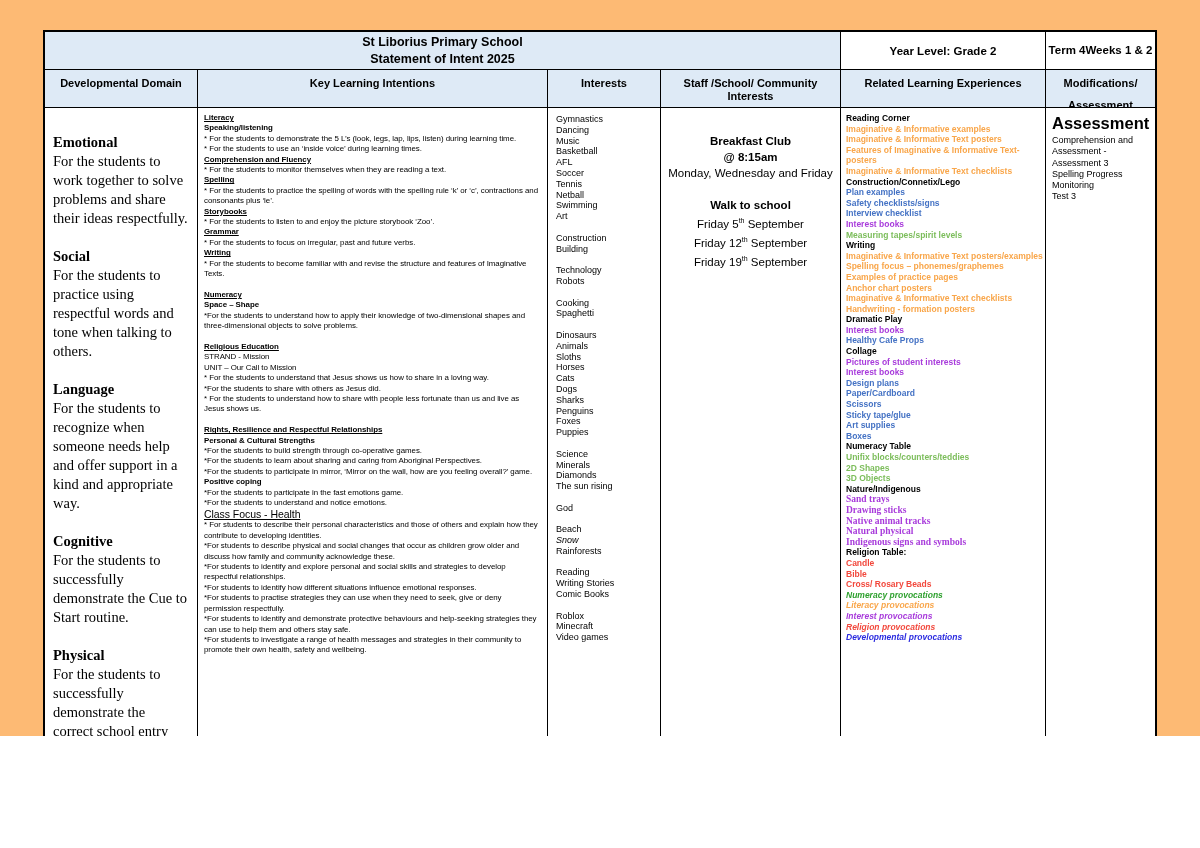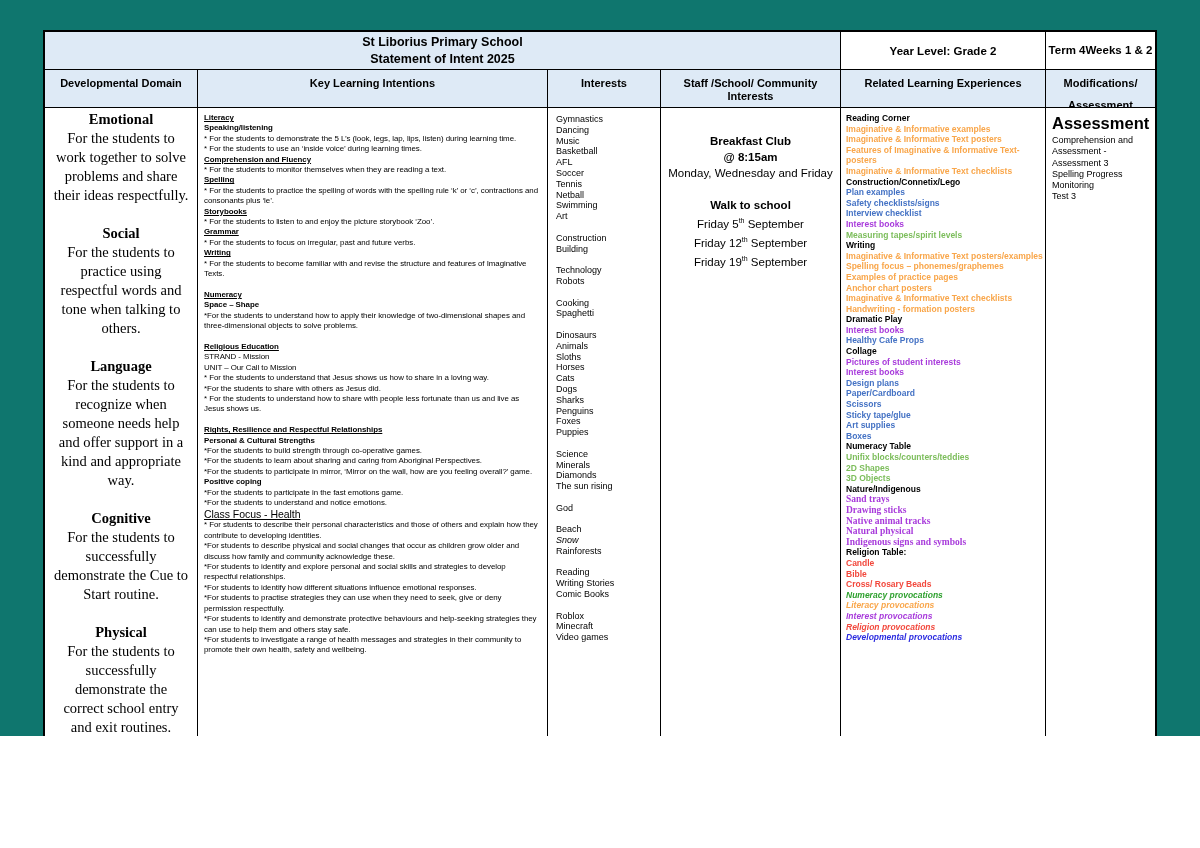--- a/index.html
+++ b/index.html
@@ -1,17 +1,17 @@
 <!DOCTYPE html>
 <html style="--header_fill: #DEEAF6; --orange: #F9A64A; --blue: #4472C4; --purple: #A83BDB; --green: #7CBD5B; --red: #F2483C; --bright_green: #2FA12F; --dark_blue: #2A2ADF;"><head>
 <meta charset="utf-8">
 <style>
   html,body{margin:0;padding:0;background:#fff;}
   body{width:1200px;height:848px;font-family:"Liberation Sans",sans-serif;color:#000;}
-  .page{position:relative;width:1200px;height:736px;background:#0f766e;overflow:hidden;}
+  .page{position:relative;width:1200px;height:736px;background:#fdba74;overflow:hidden;}
   .doc-table{position:absolute;left:43px;top:30px;width:1114px;border:2px solid #000;box-sizing:border-box;background:#fff;}
   .row{display:flex;}
   .cell{box-sizing:border-box;border-right:1px solid #000;border-bottom:1px solid #000;overflow:hidden;}
   .row .cell:last-child{border-right:none;}
   .body-row .cell{border-bottom:none;}
   
   .w1{width:153px;} .w2{width:350px;} .w3{width:113px;} .w4{width:180px;} .w5{width:205px;} .w6{width:113px;flex:1;}
   
   .title-row{height:38px;}
   .title-cell{width:796px;background:var(--header_fill);display:flex;flex-direction:column;justify-content:center;align-items:center;font-weight:bold;font-size:12.5px;line-height:17px;}
@@ -19,21 +19,21 @@
   .term-cell{background:#fff;display:flex;align-items:center;justify-content:center;font-weight:bold;font-size:11.5px;line-height:15px;}
   
   .header-row{height:38px;}
   .header-row .cell{background:var(--header_fill);font-weight:bold;font-size:11px;line-height:13px;text-align:center;padding-top:7px;}
   .mod-line2{margin-top:9px;}
   
   .body-row{min-height:555px;align-items:stretch;}
   .ln{white-space:normal;}
   .gap{min-height:1em;}
   
-  .c1{padding:2px 8px 0 8px;font-family:"Liberation Serif",serif;text-align:center;}
+  .c1{padding:25px 8px 0 8px;font-family:"Liberation Serif",serif;}
   .c1 .ln{font-size:14.5px;line-height:19px;font-family:"Liberation Serif",serif;}
   .dh{font-weight:bold;}
   
   .c2{padding:5px 6px 8px 6px;}
   .c2 .ln{font-size:7.9px;line-height:10.4px;letter-spacing:-0.05px;}
   .h{font-weight:bold;text-decoration:underline;}
   .hb{font-weight:bold;}
   .hl{font-weight:normal;text-decoration:underline;font-size:10.5px !important;line-height:12px !important;}
   
   .c3{padding:6px 0 12px 8px;}

